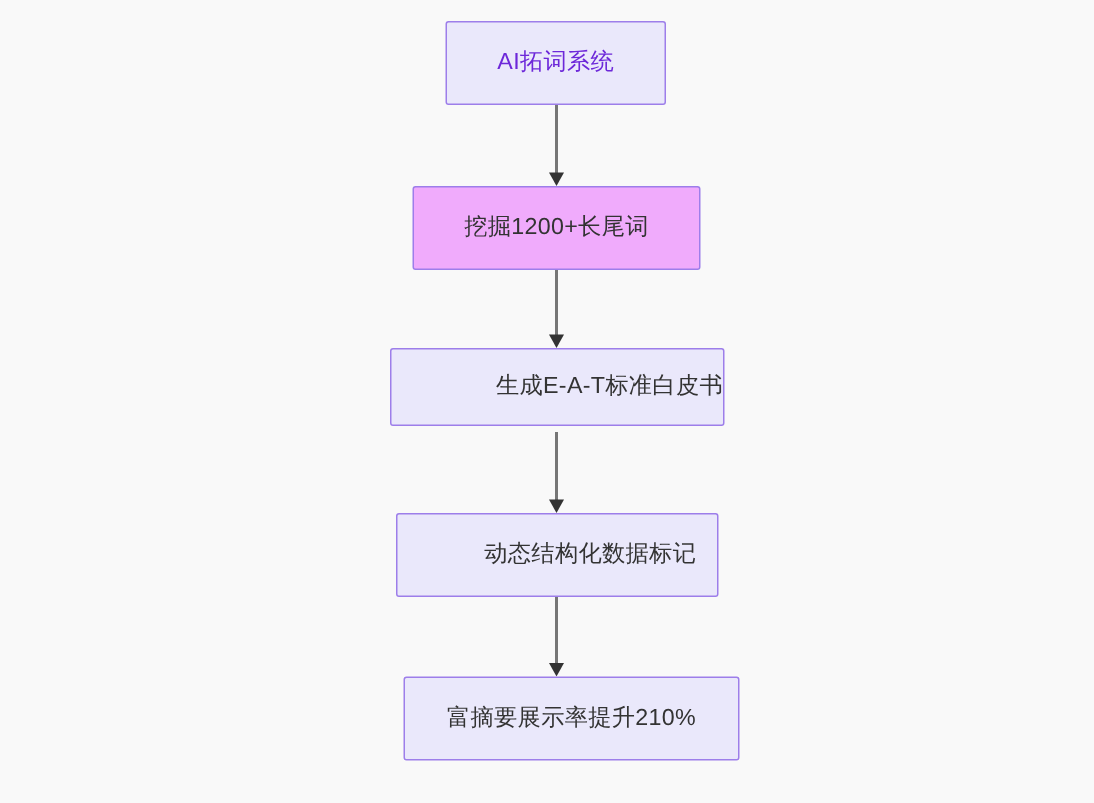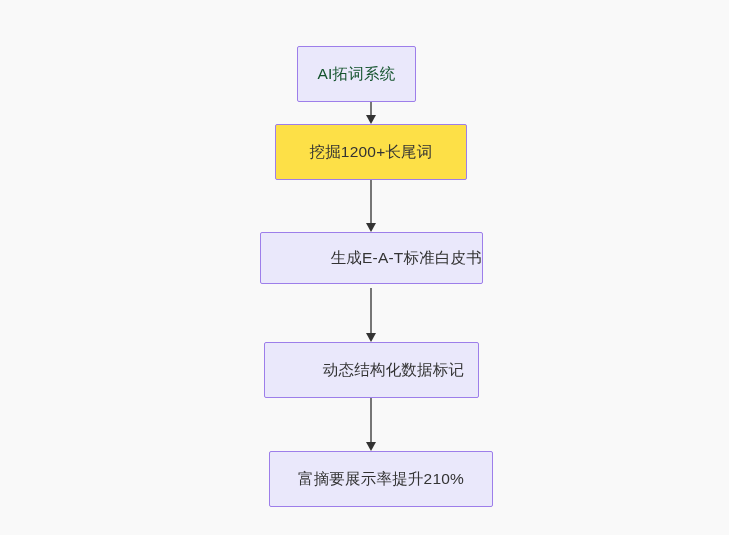--- a/index.html
+++ b/index.html
@@ -75,24 +75,24 @@
   </div>
   <div class="edge" style="left: 370px; top: 288px; width: 2px; height: 54px;">
     <div class="edge-line" style="height: 46px; background: rgb(118, 118, 118);"></div>
     <div class="edge-arrow" style="top: 45px; border-top-color: rgb(51, 51, 51);"></div>
   </div>
   <div class="edge" style="left: 370px; top: 398px; width: 2px; height: 53px;">
     <div class="edge-line" style="height: 45px; background: rgb(118, 118, 118);"></div>
     <div class="edge-arrow" style="top: 44px; border-top-color: rgb(51, 51, 51);"></div>
   </div>
 
-  <div class="node" style="left: 297px; top: 14px; width: 119px; height: 56px; background: rgb(234, 232, 251); border-color: rgb(157, 126, 234); color: #14532d; margin-top: 32px;">
+  <div class="node" style="left: 297px; top: 14px; width: 147px; height: 56px; background: rgb(234, 232, 251); border-color: rgb(157, 126, 234); color: #6d28d9;">
     <span class="node-label">AI拓词系统</span>
   </div>
-  <div class="node" style="left: 275px; top: 124px; width: 192px; height: 56px; background: #fde047; border-color: rgb(157, 126, 234); color: rgb(51, 51, 51);">
+  <div class="node" style="left: 275px; top: 124px; width: 192px; height: 56px; background: #f0abfc; border-color: rgb(157, 126, 234); color: rgb(51, 51, 51);">
     <span class="node-label">挖掘1200+长尾词</span>
   </div>
   <div class="node" style="left: 260px; top: 232px; width: 223px; height: 52px; background: rgb(234, 232, 251); border-color: rgb(157, 126, 234); color: rgb(51, 51, 51); justify-content: flex-end;">
     <span class="node-label">生成E-A-T标准白皮书</span>
   </div>
   <div class="node" style="left: 264px; top: 342px; width: 215px; height: 56px; background: rgb(234, 232, 251); border-color: rgb(157, 126, 234); color: rgb(51, 51, 51); padding-left: 44px;">
     <span class="node-label">动态结构化数据标记</span>
   </div>
   <div class="node" style="left: 269px; top: 451px; width: 224px; height: 56px; background: rgb(234, 232, 251); border-color: rgb(157, 126, 234); color: rgb(51, 51, 51);">
     <span class="node-label">富摘要展示率提升210%</span>

